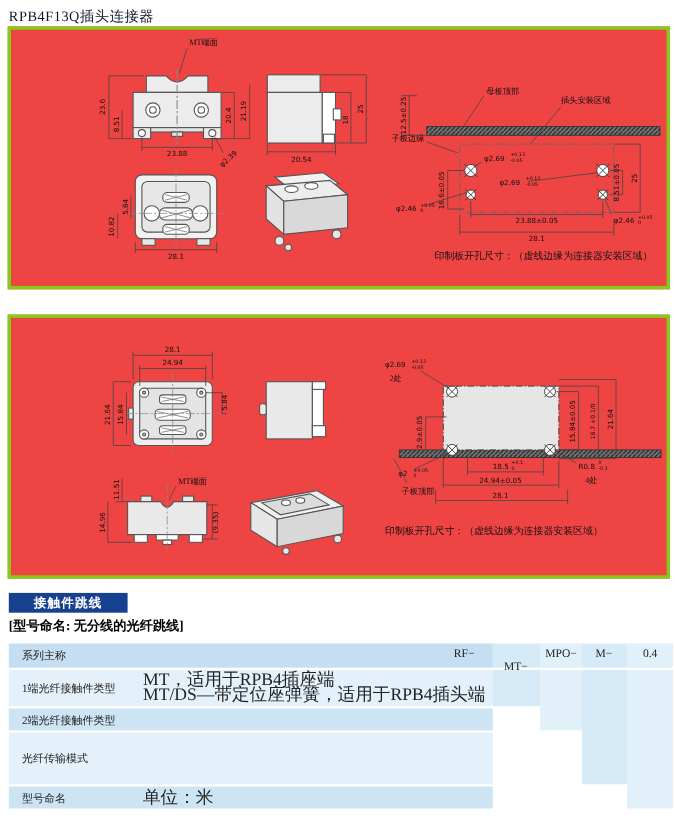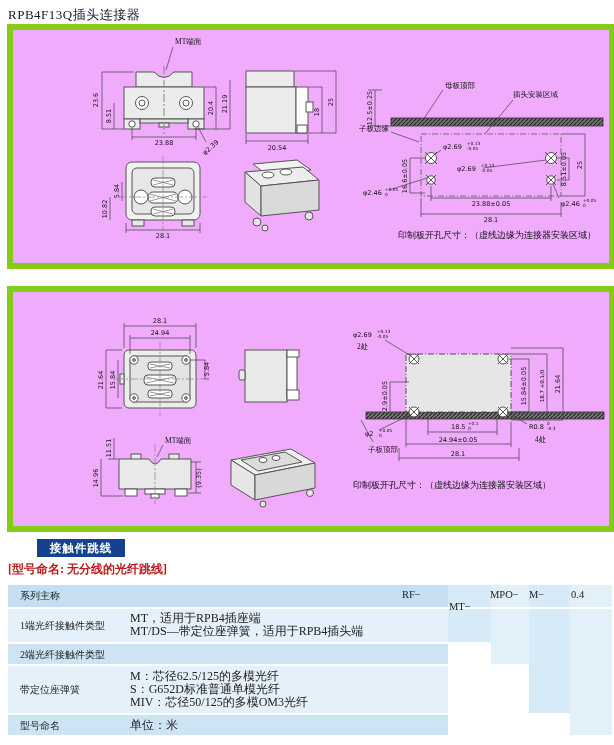--- a/index.html
+++ b/index.html
@@ -1,31 +1,31 @@
 <!DOCTYPE html>
 <html><head>
 <meta charset="utf-8">
 <style>
   html,body{margin:0;padding:0;background:#fff;}
   #page{position:relative;width:614px;height:745px;background:#fff;font-family:"Liberation Serif",serif;overflow:hidden;}
   .title{position:absolute;left:8px;font-size:13px;color:#0f172a;letter-spacing:0.5px;}
-  .box{position:absolute;left:7px;width:596px;border:6px solid #84cc16;background:#f0abfc;}
+  .box{position:absolute;left:7px;width:596px;border:3px solid #84cc16;background:#ef4444;}
   svg{display:block;}
   .dim{font-family:"DejaVu Sans",sans-serif;font-size:6.5px;fill:#111;}
   .tol{font-family:"DejaVu Sans",sans-serif;font-size:4.3px;fill:#111;}
   .lbl{font-family:"Liberation Serif",serif;font-size:7.5px;fill:#111;}
   .cap{font-family:"Liberation Serif",serif;font-size:9px;fill:#111;}
-  .badge{position:absolute;left:8px;top:539px;width:88px;height:18px;background:#16418F;color:#fff;
-         font-weight:bold;font-size:11.5px;display:flex;align-items:center;justify-content:center;letter-spacing:1px;margin-left:29px;}
-  .subtitle{position:absolute;left:8px;top:561px;color:#b91c1c;font-weight:bold;font-size:12px;}
+  .badge{position:absolute;left:8px;top:539px;width:108px;height:18px;background:#16418F;color:#fff;
+         font-weight:bold;font-size:11.5px;display:flex;align-items:center;justify-content:center;letter-spacing:1px;}
+  .subtitle{position:absolute;left:8px;top:561px;color:#000000;font-weight:bold;font-size:12px;}
   #ntable{position:absolute;left:8px;top:585px;width:596px;height:150px;}
   .band{position:absolute;}
   .cell-attr{position:absolute;left:12px;font-size:10px;color:#222;}
-  .cell-desc{position:absolute;left:122px;font-size:12px;color:#222;line-height:13px;}
-  .code{position:absolute;font-size:10.5px;color:#222;text-align:left;width:40px;}
+  .cell-desc{position:absolute;left:122px;font-size:16px;color:#222;line-height:13px;}
+  .code{position:absolute;font-size:10.5px;color:#222;text-align:center;width:40px;}
 </style>
 </head>
 <body>
 
 <div id="page">
 
   <div class="title" style="top:6px;">RPB4F13Q插头连接器</div>
 
   <div class="box" style="top:24px;height:233px;">
   <svg width="596" height="233" viewBox="0 0 596 233">
@@ -401,30 +401,25 @@
 
     <div class="code" style="left:394px;top:4px;">RF−</div>
     <div class="code" style="left:441px;top:16px;">MT−</div>
     <div class="code" style="left:482px;top:4px;">MPO−</div>
     <div class="code" style="left:521px;top:4px;">M−</div>
     <div class="code" style="left:563px;top:4px;">0.4</div>
 
     <div class="cell-attr" style="top:4px;">系列主称</div>
     <div class="cell-attr" style="top:34px;">1端光纤接触件类型</div>
     <div class="cell-attr" style="top:63px;">2端光纤接触件类型</div>
-    <div class="cell-attr" style="top:98px;">带定位座弹簧</div>
+    <div class="cell-attr" style="top:98px;">光纤传输模式</div>
     <div class="cell-attr" style="top:134px;">型号命名</div>
 
     <div class="cell-desc" style="top:27px;">
       <div>MT，适用于RPB4插座端</div>
       <div>MT/DS—带定位座弹簧，适用于RPB4插头端</div>
-    </div>
-    <div class="cell-desc" style="top:85px;">
-      <div>M：芯径62.5/125的多模光纤</div>
-      <div>S：G652D标准普通单模光纤</div>
-      <div>MIV：芯径50/125的多模OM3光纤</div>
     </div>
     <div class="cell-desc" style="top:134px;">
       <div>单位：米</div>
     </div>
   </div>
 
 </div>
 
 </body></html>

